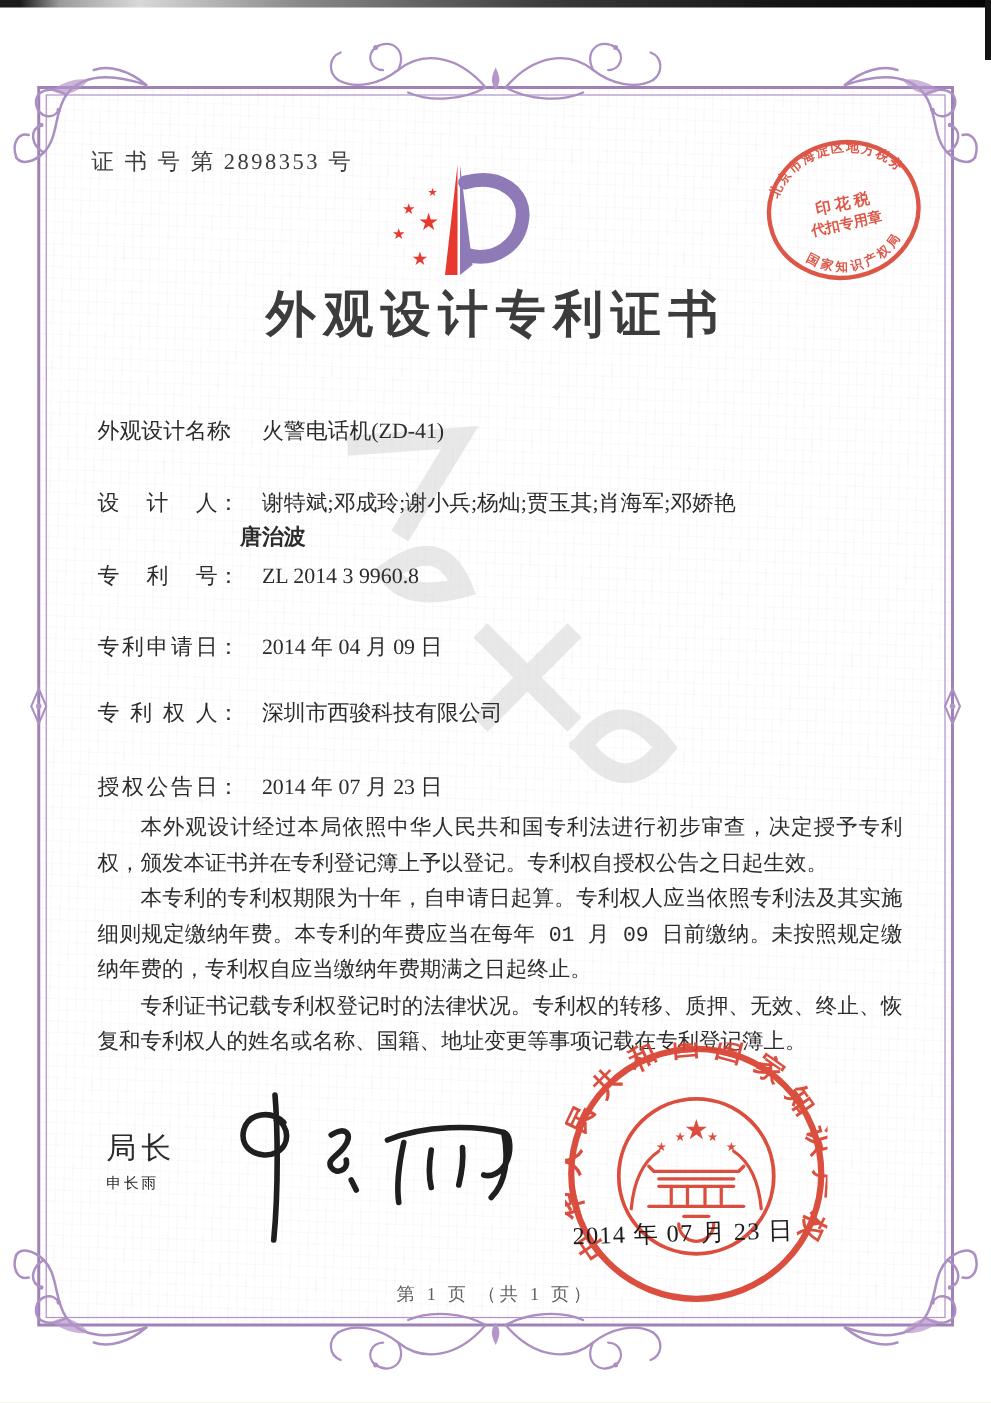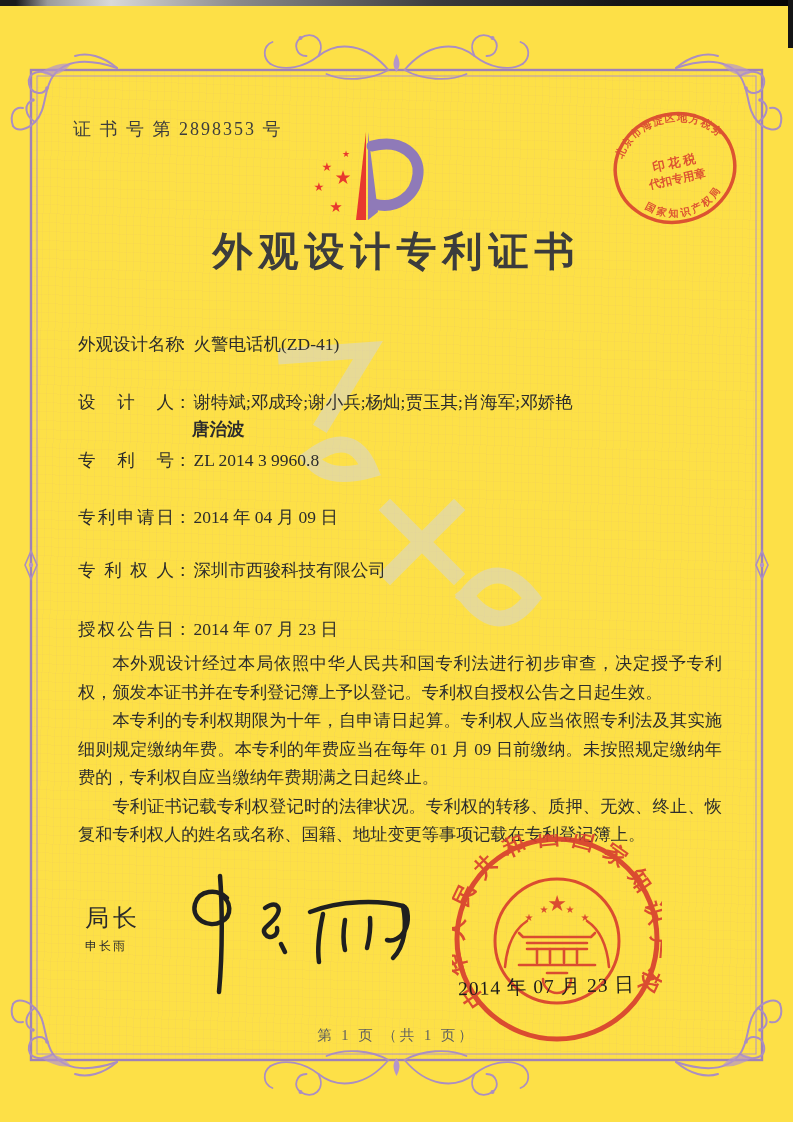--- a/index.html
+++ b/index.html
@@ -1,18 +1,18 @@
 <!DOCTYPE html>
 <html><head>
 <meta charset="utf-8">
 <style>
   html,body{margin:0;padding:0;background:#e8e6e0;}
   .page{
     position:relative;width:793px;height:1122px;margin:0 auto;
-    background:#fde047;overflow:hidden;
+    background:#ffffff;overflow:hidden;
     font-family:"Liberation Serif","DejaVu Serif",serif;color:#2e2e2e;
   }
   
   .edge-top{position:absolute;left:0;top:0;width:100%;height:6px;
     background:linear-gradient(90deg,#1b1b1b 0 2%,#9a9a9a 6%,#d9d9d9 14%,#8a8a8a 30%,#3c3c3c 55%,#161616 78%,#050505 100%);}
   .edge-right{position:absolute;right:0;top:0;width:5px;height:48px;background:#141414;}
   
   .guilloche{position:absolute;left:31px;top:70px;width:731px;height:990px;
     background:
       repeating-linear-gradient(91deg, rgba(170,140,190,0.05) 0 1px, transparent 1px 7px),
@@ -21,26 +21,26 @@
   svg{display:block;}
   .abs{position:absolute;}
   
   .cert-no{left:73px;top:117px;font-size:18px;letter-spacing:2px;color:#3d3d3d;}
   
   .title{left:0;right:0;top:224px;text-align:center;font-size:40px;font-weight:700;
     letter-spacing:6px;color:#3c3c3c;}
   
   .frow{left:78px;font-size:17.5px;color:#2c2c2c;white-space:nowrap;}
   .flabel{display:inline-block;width:96px;text-align:justify;text-align-last:justify;vertical-align:top;}
-  .fvalue{margin-left:2px;}
+  .fvalue{margin-left:18px;}
   .frow2{left:192px;font-size:17.5px;color:#2c2c2c;font-weight:bold;}
   
   .body-text{left:78px;top:650px;width:644px;font-size:17.2px;line-height:28.5px;
     text-align:justify;color:#2d2d2d;}
-  .body-text p{margin:0;text-indent:2em;}
+  .body-text p{margin:0;text-indent:2em;font-family:Liberation Mono, monospace;}
   
   .sig-title{left:85px;top:902px;font-size:24px;letter-spacing:4px;color:#2b2b2b;}
   .sig-name{left:85px;top:938px;font-size:12px;letter-spacing:2px;color:#2b2b2b;}
   
   .seal-date{left:458px;top:973px;font-size:19.5px;letter-spacing:1px;color:#1b1b1b;
     transform:rotate(-1.5deg);font-family:"Liberation Serif","DejaVu Serif",serif;}
   
   .footer{left:0;right:0;top:1026px;text-align:center;font-size:14.5px;letter-spacing:3px;color:#5f5f5f;}
   .wm{opacity:.55;}
 </style>

